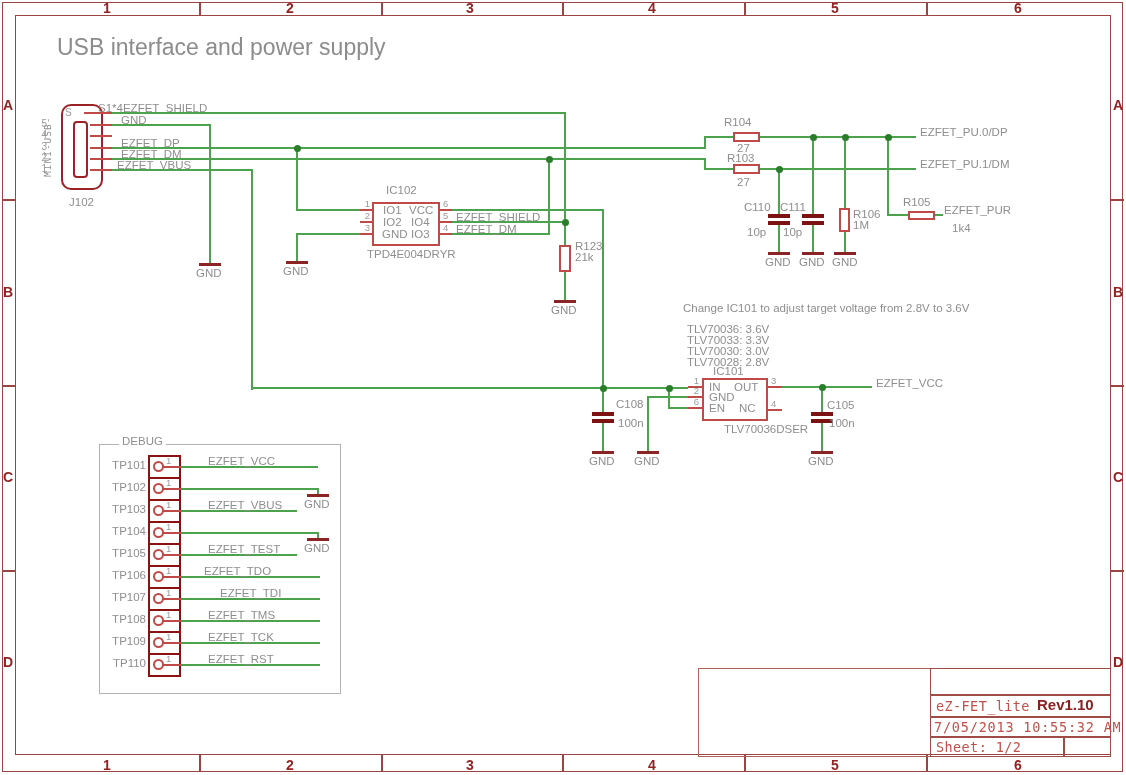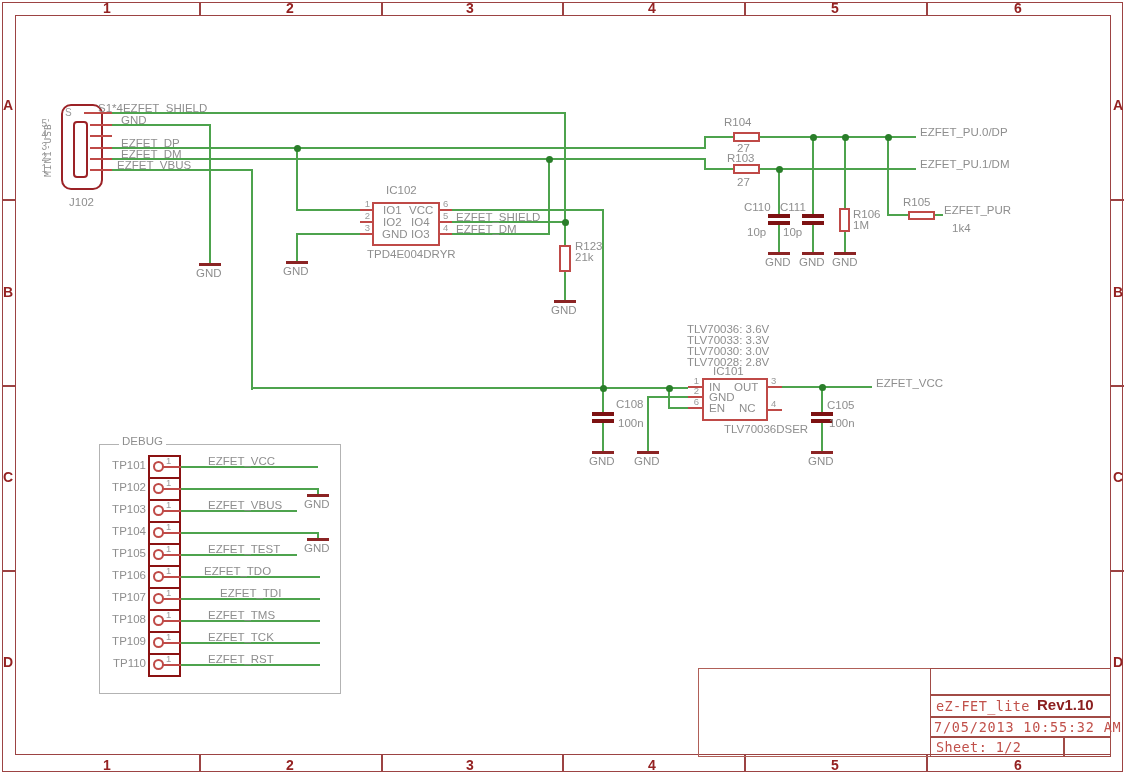--- a/index.html
+++ b/index.html
@@ -73,20 +73,21 @@
 
   <span class="fnum" style="left:0;top:97px">A</span>
   <span class="fnum" style="left:0;top:284px">B</span>
   <span class="fnum" style="left:0;top:469px">C</span>
   <span class="fnum" style="left:0;top:654px">D</span>
   <span class="fnum" style="left:1110px;top:97px">A</span>
   <span class="fnum" style="left:1110px;top:284px">B</span>
   <span class="fnum" style="left:1110px;top:469px">C</span>
   <span class="fnum" style="left:1110px;top:654px">D</span>
 
+  <div style="position:absolute;left:57px;top:34px;font-size:23px;color:#8c8c8c">USB interface and power supply</div>
 
   <div class="vtext" style="left:42px;top:111px;height:66px">MINI-USB-</div>
   <i class="usb-outer" style="left:61px;top:104px;width:42px;height:86px"></i>
   <i class="usb-inner" style="left:73px;top:121px;width:15px;height:57px"></i>
   <span class="pnum" style="left:65px;top:108px;font-size:10px">S</span>
   <span class="pnum ra" style="left:37px;top:119px;width:10px;font-size:10px">5</span>
   <span class="pnum ra" style="left:37px;top:130px;width:10px;font-size:10px">4</span>
   <span class="pnum ra" style="left:37px;top:142px;width:10px;font-size:10px">3</span>
   <span class="pnum ra" style="left:37px;top:153px;width:10px;font-size:10px">2</span>
   <span class="pnum ra" style="left:37px;top:164px;width:10px;font-size:10px">1</span>
@@ -254,20 +255,21 @@
   <span class="lbl" style="left:709px;top:402px">EN</span>
   <span class="lbl" style="left:739px;top:402px">NC</span>
   <span class="lbl" style="left:713px;top:365px">IC101</span>
   <span class="lbl" style="left:724px;top:423px">TLV70036DSER</span>
 
   <span class="lbl" style="left:920px;top:126px">EZFET_PU.0/DP</span>
   <span class="lbl" style="left:920px;top:158px">EZFET_PU.1/DM</span>
   <span class="lbl" style="left:944px;top:204px">EZFET_PUR</span>
   <span class="lbl" style="left:876px;top:377px">EZFET_VCC</span>
 
+  <span class="lbl" style="left:683px;top:302px">Change IC101 to adjust target voltage from 2.8V to 3.6V</span>
   <span class="lbl" style="left:687px;top:323px">TLV70036: 3.6V</span>
   <span class="lbl" style="left:687px;top:334px">TLV70033: 3.3V</span>
   <span class="lbl" style="left:687px;top:345px">TLV70030: 3.0V</span>
   <span class="lbl" style="left:687px;top:356px">TLV70028: 2.8V</span>
 
   <i class="graybox" style="left:99px;top:444px;width:242px;height:250px"></i>
   <span class="lbl" style="left:119px;top:435px;background:#fff;padding:0 3px">DEBUG</span>
 
   <i class="tpbox" style="left:148px;top:455px;width:33px;height:24px"></i>
   <i class="tpcirc" style="left:153px;top:461px"></i>

